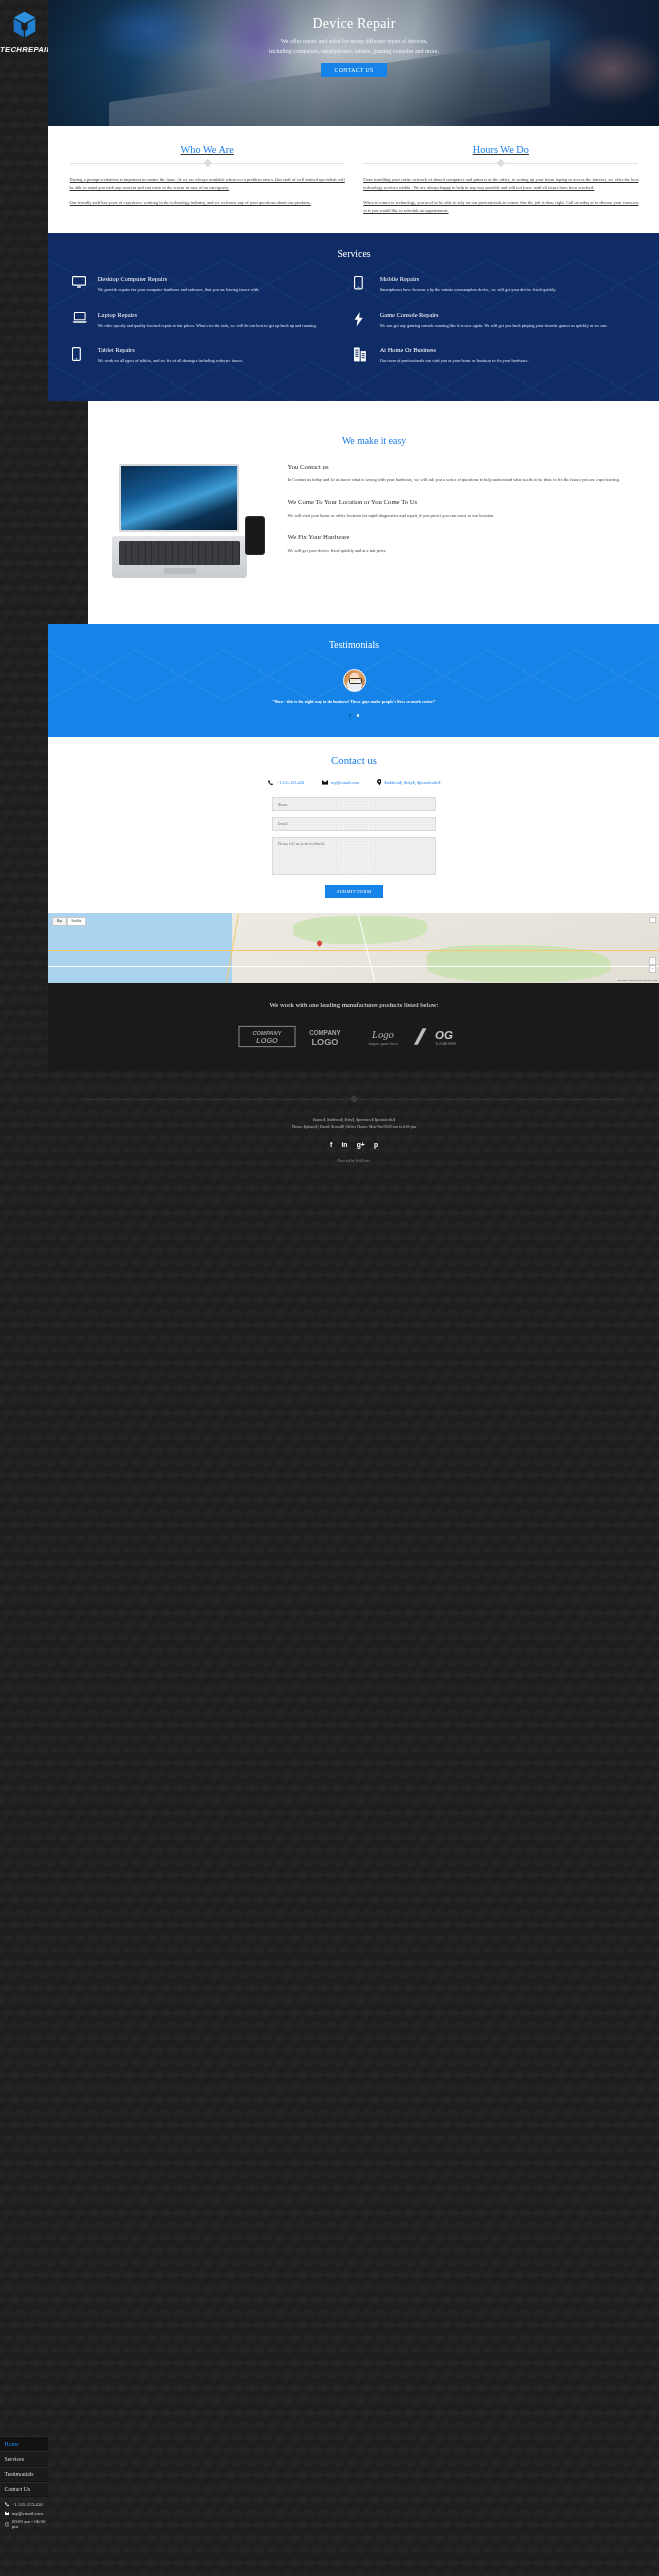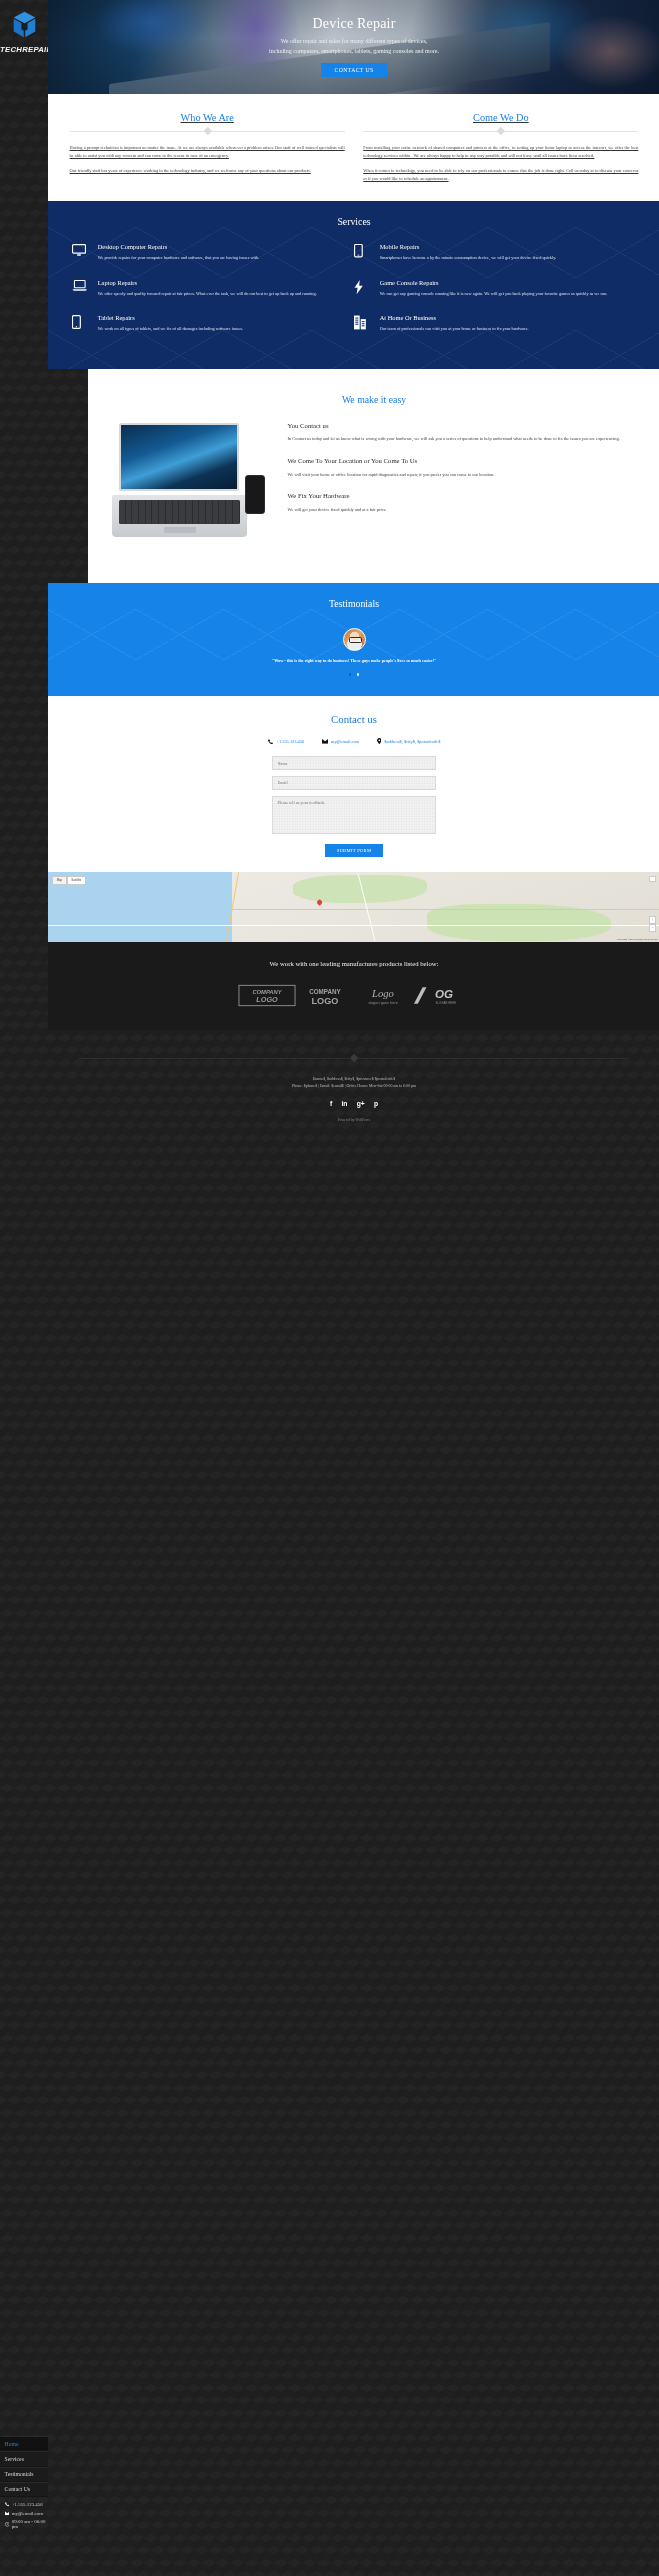--- a/index.html
+++ b/index.html
@@ -47,21 +47,21 @@
   .side-contact div {
     color:#cfcfcf; font-size:4.9px; margin-bottom:3.6px; display:flex; align-items:center; gap:2.6px;
   }
   .side-contact svg { flex:0 0 auto; }
 
   
   .content { position:absolute; left:48px; top:0; width:612px; }
 
   
   .hero {
-    position:relative; height:94px; overflow:hidden;
+    position:relative; height:126px; overflow:hidden;
     background:linear-gradient(105deg,#0d2338 0%,#16466e 16%,#7b8ea1 30%,#cdd5dc 46%,
                #b9c3cc 58%,#41506b 70%,#1b2e50 80%,#0e1c33 100%);
   }
   .hero:before {
     content:""; position:absolute; inset:0;
     background:
       radial-gradient(ellipse 82px 46px at 17% 24%, rgba(40,90,160,.75), transparent 70%),
       radial-gradient(ellipse 62px 82px at 34% 30%, rgba(90,60,170,.55), transparent 70%),
       radial-gradient(ellipse 103px 62px at 78% 30%, rgba(30,120,170,.45), transparent 70%),
       radial-gradient(ellipse 77px 52px at 92% 55%, rgba(180,130,120,.45), transparent 70%),
@@ -108,21 +108,21 @@
     background-size:88px 103px;
   }
   .services h2 { position:relative; color:#fff; text-align:center; font-size:9.8px; font-weight:normal; }
   .svc-grid { position:relative; display:flex; flex-wrap:wrap; padding:15.5px 24px 0; }
   .svc { width:50%; display:flex; gap:8.2px; margin-bottom:15.5px; padding-right:13.4px; }
   .svc-ico { flex:0 0 17.5px; padding-top:2.1px; color:#fff; }
   .svc h3 { color:#fff; font-size:6.4px; font-weight:normal; line-height:1.55; }
   .svc p  { color:#e0e7f3; font-size:4.3px; line-height:1.85; margin-top:2.1px; }
 
   
-  .easy { background:#fff; padding:25px 0 23px;margin-left:40px; }
+  .easy { background:#fff; padding:34px 0 23px;margin-left:40px; }
   .easy > h2 { color:#1a7de8; text-align:center; font-size:9.8px; font-weight:normal; margin-bottom:15.5px; }
   .easy-row { display:flex; padding:0 24px; gap:20.6px; align-items:flex-start; }
   .easy-art { flex:0 0 155px; position:relative; height:139px; }
   .laptop-screen {
     position:absolute; left:7.2px; top:2.1px; width:120px; height:68px; background:#111;
     border:2.6px solid #d6d8da; border-radius:2.1px; overflow:hidden;
   }
   .laptop-screen i {
     position:absolute; inset:0; display:block;
     background:linear-gradient(160deg,#0a2d4e 0%,#145a93 35%,#3f9ed6 55%,#0c3355 75%,#071d33 100%);
@@ -294,21 +294,21 @@
 
     <section class="band-white">
       <div class="two-col">
         <div class="col">
           <h2 class="sec-title">Who We Are</h2>
           <div class="divider"></div>
           <p class="body-txt">Having a prompt technician is important no matter the issue. At we are always available whenever a problem arises. Our staff of well trained specialists will be able to assist you with any concern and can come to the rescue in case of an emergency.</p>
           <p class="body-txt">Our friendly staff has years of experience working in the technology industry, and we welcome any of your questions about our products.</p>
         </div>
         <div class="col">
-          <h2 class="sec-title">Come We Do</h2>
+          <h2 class="sec-title">Hours We Do</h2>
           <div class="divider"></div>
           <p class="body-txt">From installing your entire network of shared computers and printers at the office, to setting up your home laptop to access the internet, we offer the best technology services within . We are always happy to help in any way possible and will not leave until all issues have been resolved.</p>
           <p class="body-txt">When it comes to technology, you need to be able to rely on our professionals to ensure that the job is done right. Call us today at to discuss your concerns or if you would like to schedule an appointment.</p>
         </div>
       </div>
     </section>
 
     <section class="services">
       <div class="hexbg"></div>
       <h2>Services</h2>

